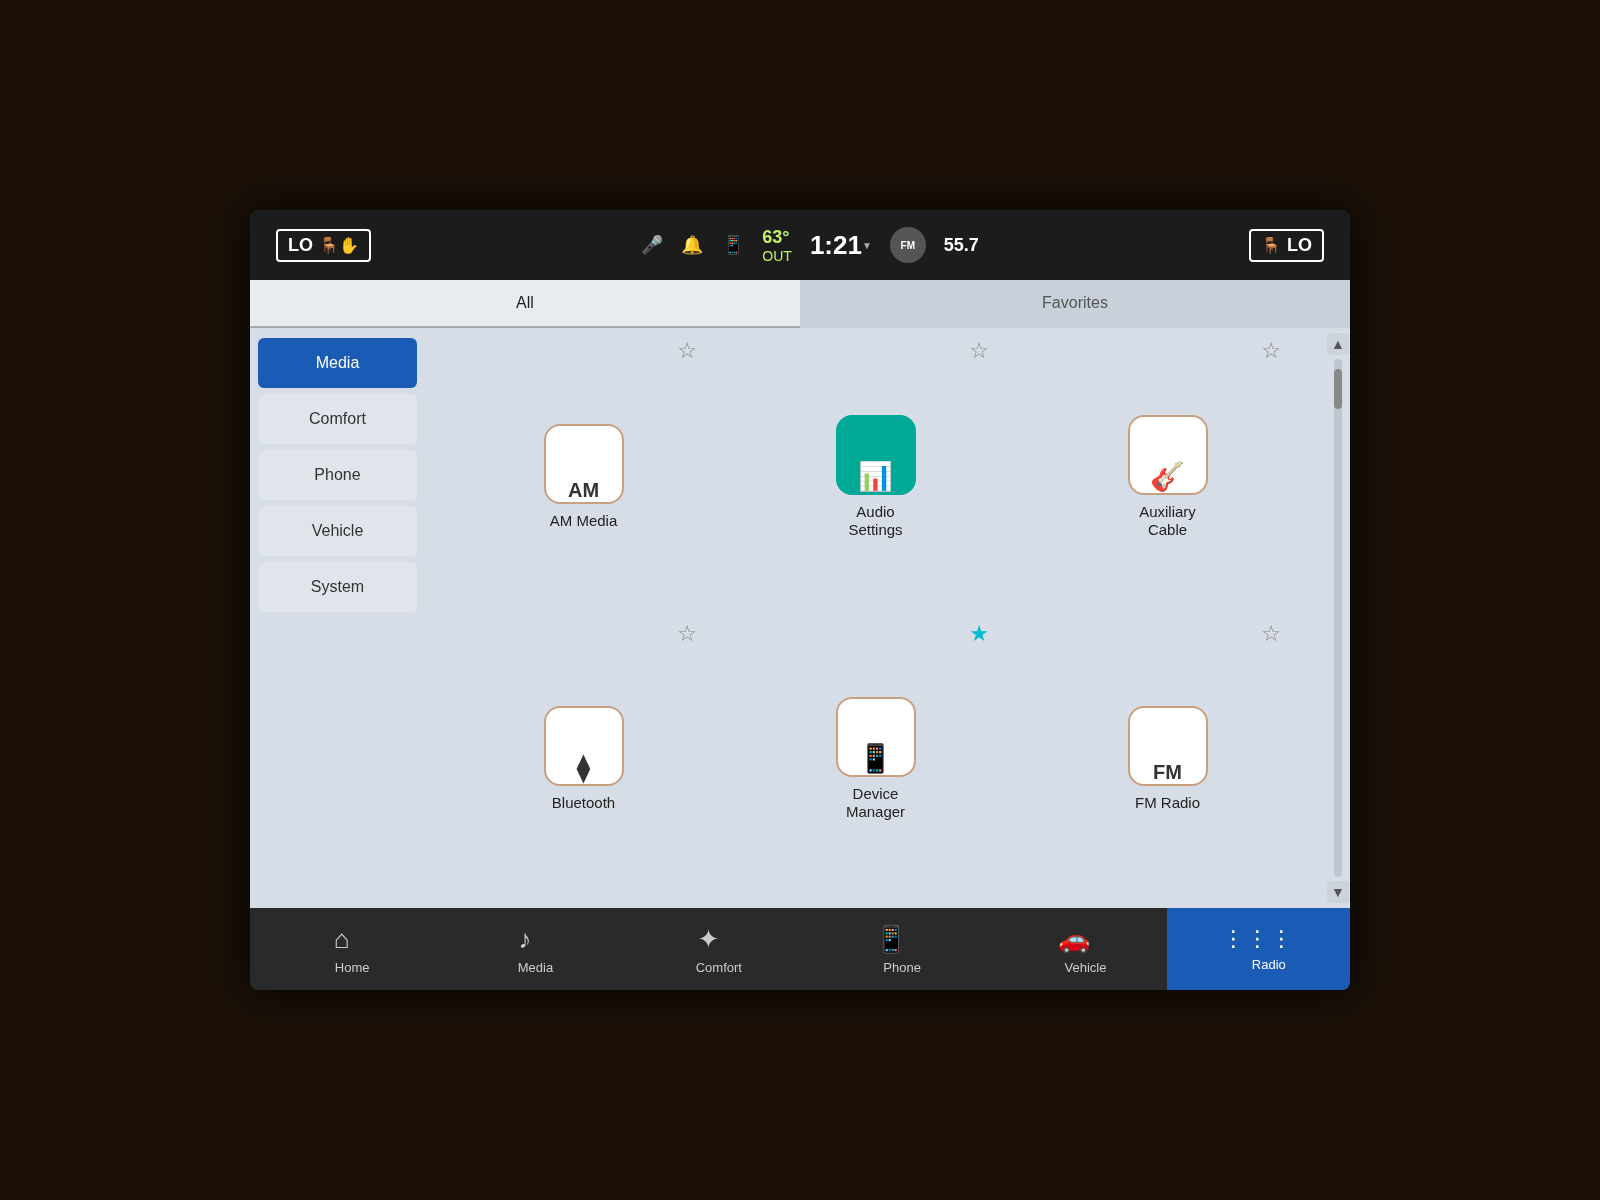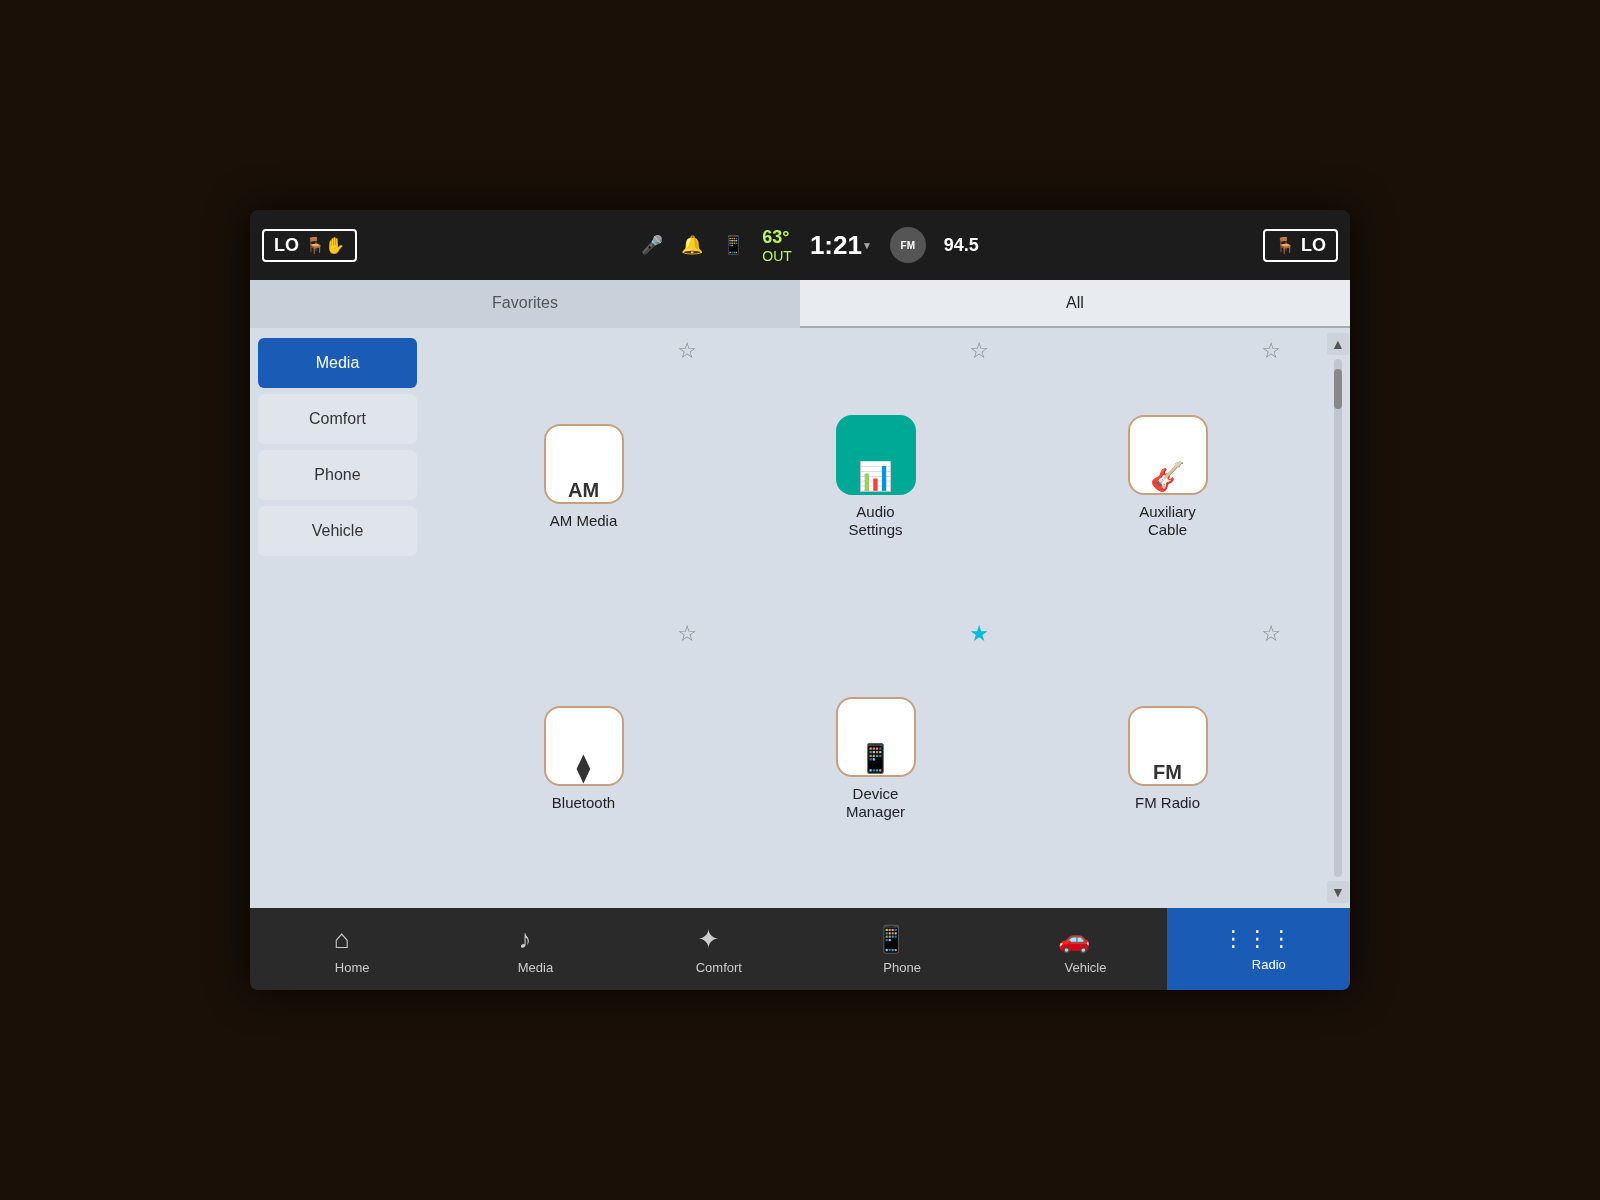--- a/index.html
+++ b/index.html
@@ -25,21 +25,21 @@
       box-shadow: 0 0 40px rgba(0,0,0,0.8);
     }
 
     
     .status-bar {
       height: 70px;
       background: #1c1c1c;
       display: flex;
       align-items: center;
       justify-content: space-between;
-      padding: 0 12px;
+      padding: 0 26px;
       flex-shrink: 0;
     }
 
     .status-left {
       display: flex;
       align-items: center;
       gap: 10px;
     }
 
     .lo-badge {
@@ -390,56 +390,59 @@
         <div class="temp">63°</div>
         <div>OUT</div>
       </div>
       <div class="time-display">
         <span>1:21</span>
         <span class="time-arrow">▼</span>
       </div>
       <div class="radio-display">
         <span>FM</span>
       </div>
-      <span class="radio-freq">94.5</span>
+      <span class="radio-freq">55.7</span>
     </div>
 
     <div class="status-right">
       <div class="lo-badge">
         <span class="seat-icon">🪑</span>
         <span>LO</span>
       </div>
     </div>
   </div>
 
   <div class="main-content">
 
     <div class="tabs">
+      <div class="tab active">
+        <span>All</span>
+      </div>
       <div class="tab inactive">
         <span>Favorites</span>
-      </div>
-      <div class="tab active">
-        <span>All</span>
       </div>
     </div>
 
     <div class="content-area">
 
       <div class="sidebar">
         <div class="sidebar-item active">
           <span>Media</span>
         </div>
         <div class="sidebar-item">
           <span>Comfort</span>
         </div>
         <div class="sidebar-item">
           <span>Phone</span>
         </div>
         <div class="sidebar-item">
           <span>Vehicle</span>
+        </div>
+        <div class="sidebar-item">
+          <span>System</span>
         </div>
       </div>
 
       <div class="apps-area">
         <div class="apps-grid">
 
           <div class="app-item">
             <span class="star-icon">☆</span>
             <div class="app-icon">
               <span class="am-icon-inner">AM</span>

